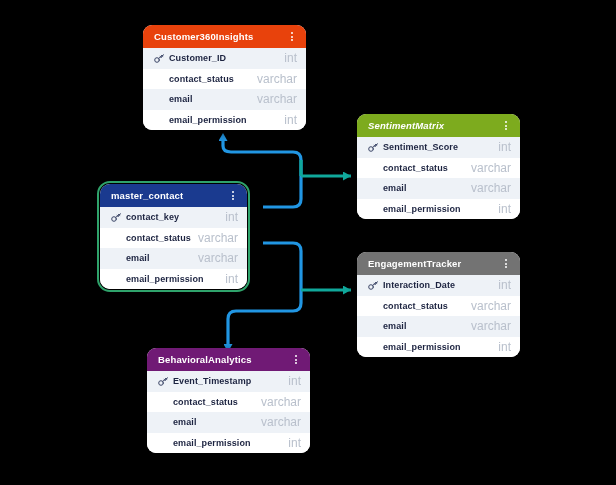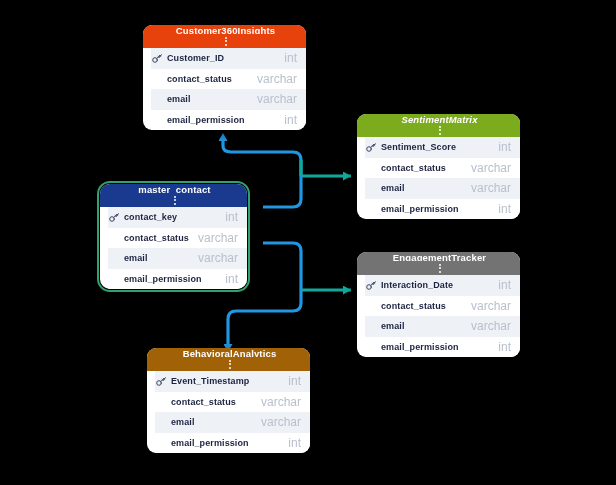--- a/index.html
+++ b/index.html
@@ -9,29 +9,29 @@
   #canvas{position:absolute;inset:0;width:616px;height:485px;background:#000;}
 
   
   #wires{position:absolute;left:0;top:0;width:616px;height:485px;pointer-events:none;}
 
   
   .table{position:absolute;border-radius:9px;background:#ffffff;
          box-shadow:0 3px 10px rgba(0,0,0,.55);overflow:hidden;}
   .table.focus{outline:2px solid #2fa36b;outline-offset:1px;border-radius:10px;}
 
-  .thead{height:23px;display:flex;align-items:center;padding:0 9px 0 11px;flex-direction:column;}
+  .thead{height:23px;display:flex;align-items:center;padding:0 9px 0 11px;}
   .ttitle{flex:1;color:#fff;font-size:9.5px;font-weight:700;letter-spacing:.15px;
           white-space:nowrap;overflow:hidden;text-overflow:ellipsis;}
   .dots{width:10px;height:14px;display:flex;flex-direction:column;justify-content:center;
         align-items:center;gap:1.5px;flex:none;cursor:pointer;}
   .dots i{width:2px;height:2px;border-radius:50%;background:#fff;display:block;}
 
-  .row{height:20.5px;display:flex;align-items:center;padding:0 9px 0 1px;
-       box-sizing:border-box;margin-left:8px;}
+  .row{height:20.5px;display:flex;align-items:center;padding:0 9px 0 11px;
+       box-sizing:border-box;}
   .row.alt{background:#eef2f7;}
   .row.plain{background:#ffffff;}
   .keycell{width:15px;flex:none;display:flex;align-items:center;}
   .fname{flex:1;font-size:9px;font-weight:700;color:#1c2340;white-space:nowrap;
          overflow:hidden;text-overflow:ellipsis;letter-spacing:.1px;}
   .ftype{font-size:12px;color:#b9c0cc;font-weight:400;flex:none;padding-left:6px;}
   .nokey{padding-left:15px;}
 </style>
 </head>
 <body>
@@ -195,21 +195,21 @@
         <div class="row alt">
           <div class="fname nokey">email</div>
           <div class="ftype">varchar</div>
         </div>
         <div class="row plain">
           <div class="fname nokey">email_permission</div>
           <div class="ftype">int</div>
         </div>
       </div>
       <div class="table" style="left: 147px; top: 348px; width: 163px;">
-        <div class="thead" style="background: #a16207;">
+        <div class="thead" style="background: #701a75;">
           <div class="ttitle">BehavioralAnalytics</div>
           <div class="dots">
             <i></i>
             <i></i>
             <i></i>
           </div>
         </div>
         <div class="row alt">
           <div class="keycell">
             <svg width="11" height="9" viewBox="0 0 11 9">

